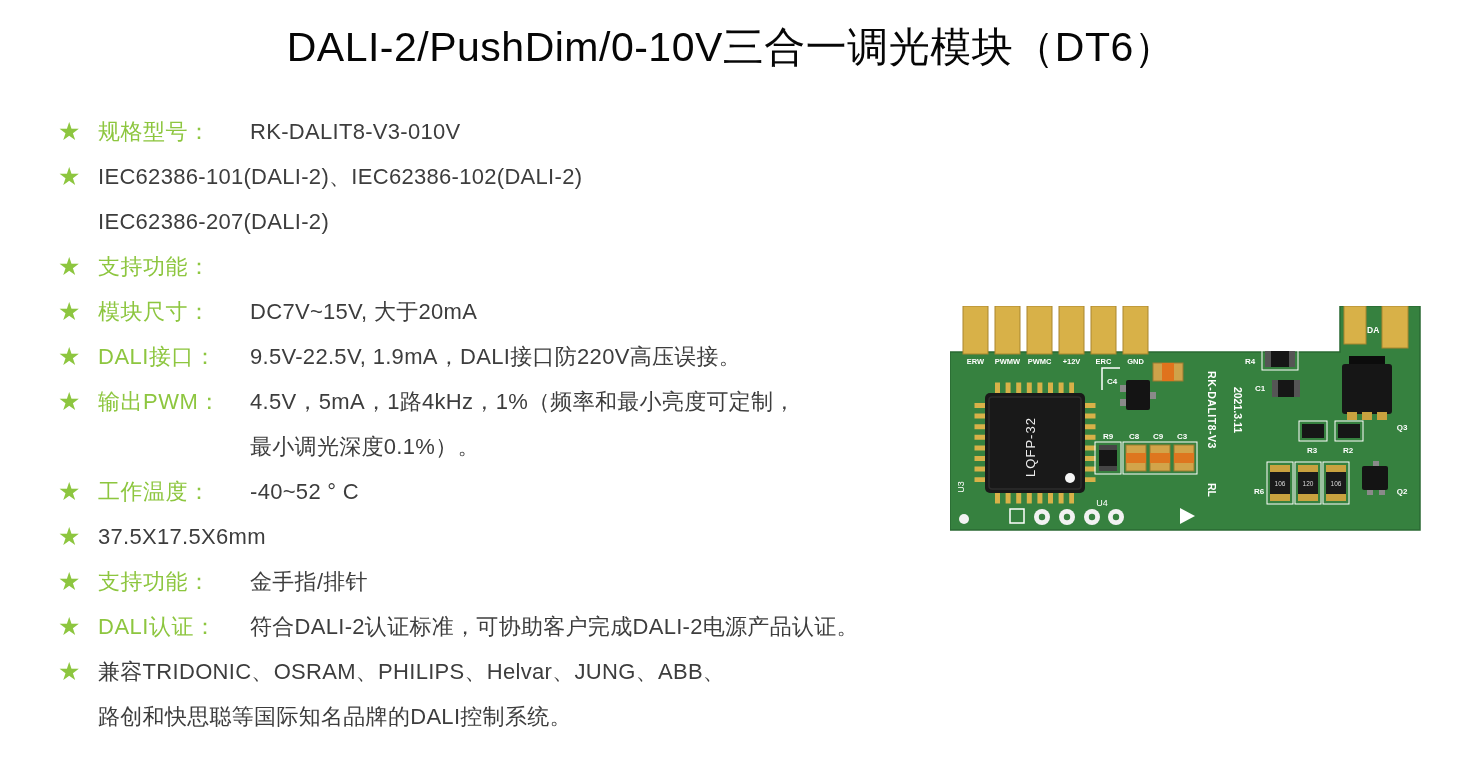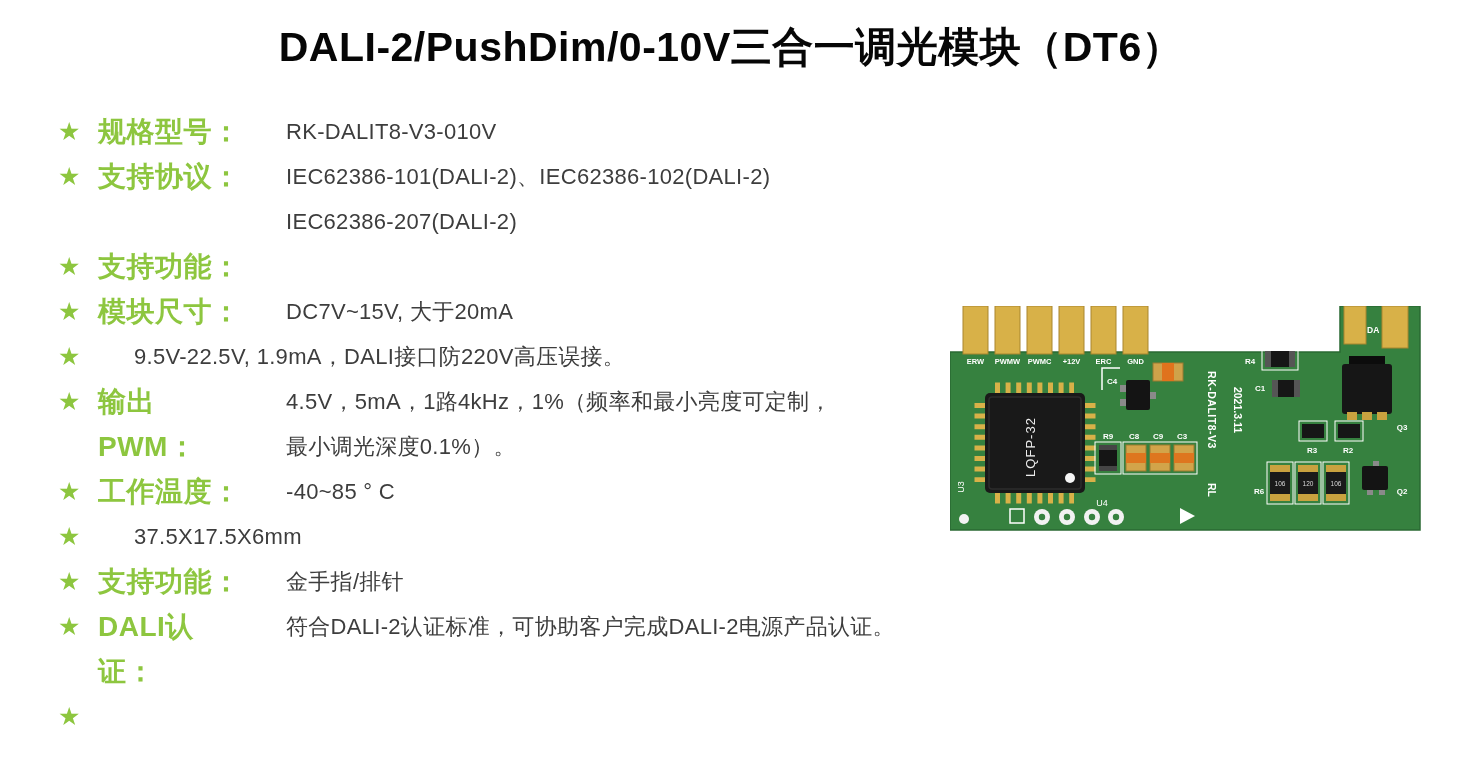--- a/index.html
+++ b/index.html
@@ -6,37 +6,37 @@
   html, body { background: #ffffff; }
   body {
     width: 1462px; height: 775px;
     font-family: "Liberation Sans", "DejaVu Sans", sans-serif;
     position: relative; overflow: hidden;
   }
   .canvas { position: absolute; left: 0; top: 0; width: 1462px; height: 775px; background: #fff; }
 
   .title {
     position: absolute; top: 20px; left: 0; width: 100%;
-    text-align: center; font-size: 41px; font-weight: 700; color: #060606;
+    text-align: center; font-size: 41px; font-weight: 400; color: #060606;
     letter-spacing: 0.5px;
   }
 
   .specs { position: absolute; top: 109px; left: 58px; width: 890px; }
   .spec-row { display: flex; align-items: flex-start; }
   .star {
     width: 40px; flex: none; font-size: 25px; color: #8dc63f;
     line-height: 45px; text-align: left;
   }
   .spec-label {
-    width: 152px; flex: none; font-size: 28px; font-weight: 700;
+    width: 152px; flex: none; font-size: 22px; font-weight: 400;
     color: #8dc63f; line-height: 45px; letter-spacing: 0.5px;
   }
   .spec-value {
     font-size: 22px; color: #3d3d3d; line-height: 45px;
-    white-space: pre-line; letter-spacing: 0.3px; margin-left: 36px;
+    white-space: pre-line; letter-spacing: 0.3px;
   }
 
   .pcb { position: absolute; left: 950px; top: 306px; width: 472px; height: 226px; }
   .pcb svg { display: block; width: 472px; height: 226px; }
   .pcb text { font-family: "Liberation Sans", "DejaVu Sans", sans-serif; }
 </style>
 </head>
 <body>
 
 <div class="canvas">
@@ -46,52 +46,52 @@
   <div class="specs">
 
     <div class="spec-row">
       <span class="star">★</span>
       <span class="spec-label">规格型号：</span>
       <span class="spec-value">RK-DALIT8-V3-010V</span>
     </div>
 
     <div class="spec-row">
       <span class="star">★</span>
-      <span class="spec-label">支持协议：</span>
       <span class="spec-value">IEC62386-101(DALI-2)、IEC62386-102(DALI-2)
 IEC62386-207(DALI-2)</span>
     </div>
 
     <div class="spec-row">
       <span class="star">★</span>
       <span class="spec-label">支持功能：</span>
     </div>
 
     <div class="spec-row">
       <span class="star">★</span>
       <span class="spec-label">模块尺寸：</span>
       <span class="spec-value">DC7V~15V, 大于20mA</span>
     </div>
 
     <div class="spec-row">
       <span class="star">★</span>
+      <span class="spec-label">DALI接口：</span>
       <span class="spec-value">9.5V-22.5V, 1.9mA，DALI接口防220V高压误接。</span>
     </div>
 
     <div class="spec-row">
       <span class="star">★</span>
       <span class="spec-label">输出PWM：</span>
       <span class="spec-value">4.5V，5mA，1路4kHz，1%（频率和最小亮度可定制，
 最小调光深度0.1%）。</span>
     </div>
 
     <div class="spec-row">
       <span class="star">★</span>
       <span class="spec-label">工作温度：</span>
-      <span class="spec-value">-40~85 ° C</span>
+      <span class="spec-value">-40~52 ° C</span>
     </div>
 
     <div class="spec-row">
       <span class="star">★</span>
       <span class="spec-value">37.5X17.5X6mm</span>
     </div>
 
     <div class="spec-row">
       <span class="star">★</span>
       <span class="spec-label">支持功能：</span>
@@ -99,20 +99,22 @@
     </div>
 
     <div class="spec-row">
       <span class="star">★</span>
       <span class="spec-label">DALI认证：</span>
       <span class="spec-value">符合DALI-2认证标准，可协助客户完成DALI-2电源产品认证。</span>
     </div>
 
     <div class="spec-row">
       <span class="star">★</span>
+      <span class="spec-value">兼容TRIDONIC、OSRAM、PHILIPS、Helvar、JUNG、ABB、
+路创和快思聪等国际知名品牌的DALI控制系统。</span>
     </div>
 
   </div>
 
   <div class="pcb">
     <svg viewBox="0 0 472 226">
 
       <path d="M0,46 L390,46 L390,0 L470,0 L470,224 L0,224 Z" fill="#36813f" stroke="#2a6a33" stroke-width="1.5"></path>
 
       <g fill="#d8b148" stroke="#a9862f" stroke-width="1">

